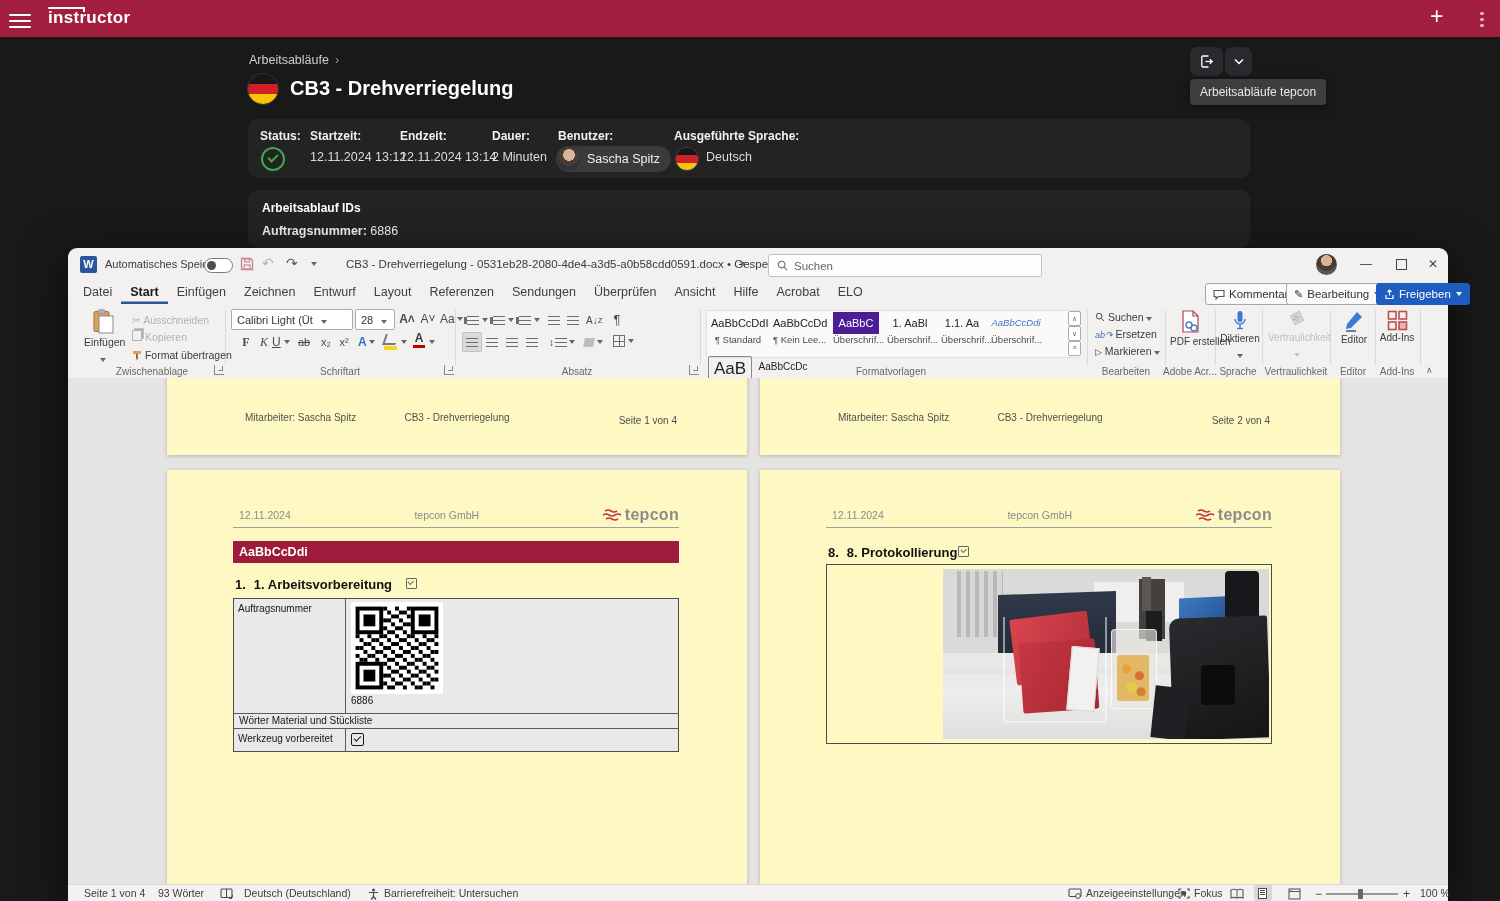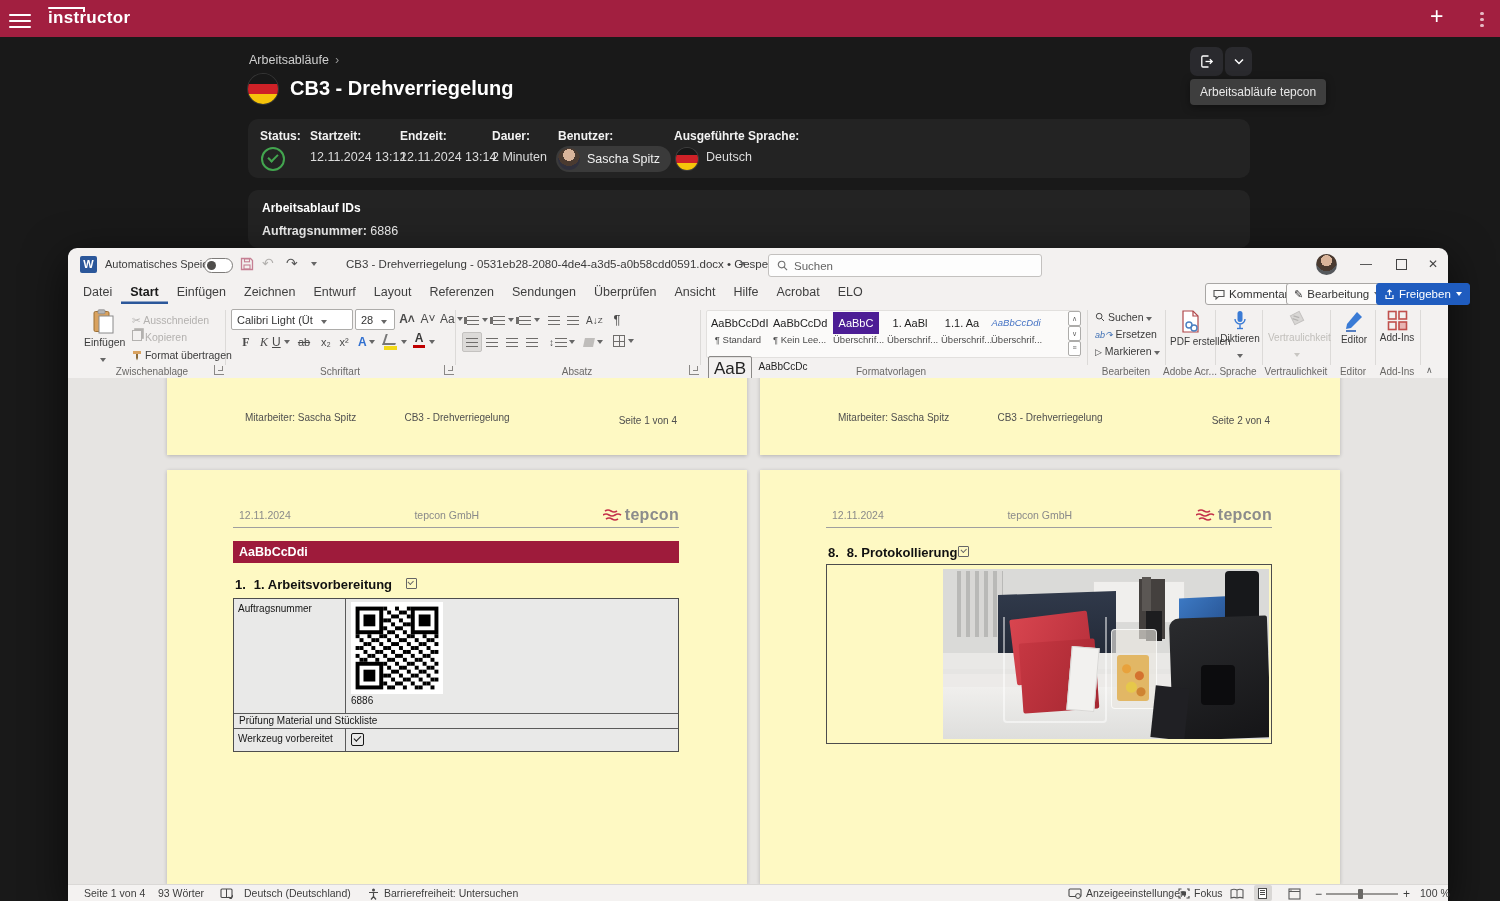--- a/index.html
+++ b/index.html
@@ -654,21 +654,21 @@
                 <rect x="90.71428571428571" y="43.57142857142857" width="4.285714285714286" height="4.285714285714286" fill="#000"></rect>
                 <rect x="90.71428571428571" y="52.14285714285714" width="4.285714285714286" height="4.285714285714286" fill="#000"></rect>
                 <rect x="90.71428571428571" y="65" width="4.285714285714286" height="4.285714285714286" fill="#000"></rect>
                 <rect x="90.71428571428571" y="73.57142857142857" width="4.285714285714286" height="4.285714285714286" fill="#000"></rect>
                 <rect x="90.71428571428571" y="82.14285714285714" width="4.285714285714286" height="4.285714285714286" fill="#000"></rect>
               </svg>
             <div style="font-size:10px;margin-top:1px">6886</div>
           </div>
         </div>
         <div class="drow cg" style="height:14px">
-          <div class="dc2" style="padding-top:1px">Prüfung Material und Stückliste</div>
+          <div class="dc2" style="padding-top:1px">Wörter Material und Stückliste</div>
         </div>
         <div class="drow cg" style="height:22px">
           <div class="dc1">Werkzeug vorbereitet</div>
           <div class="dc2"><span class="cb" style="display:inline-block"></span></div>
         </div>
       </div>
     </div>
 
     <div class="page" style="left:692px;top:92px;width:580px;height:414px">
       <div class="dochead">

